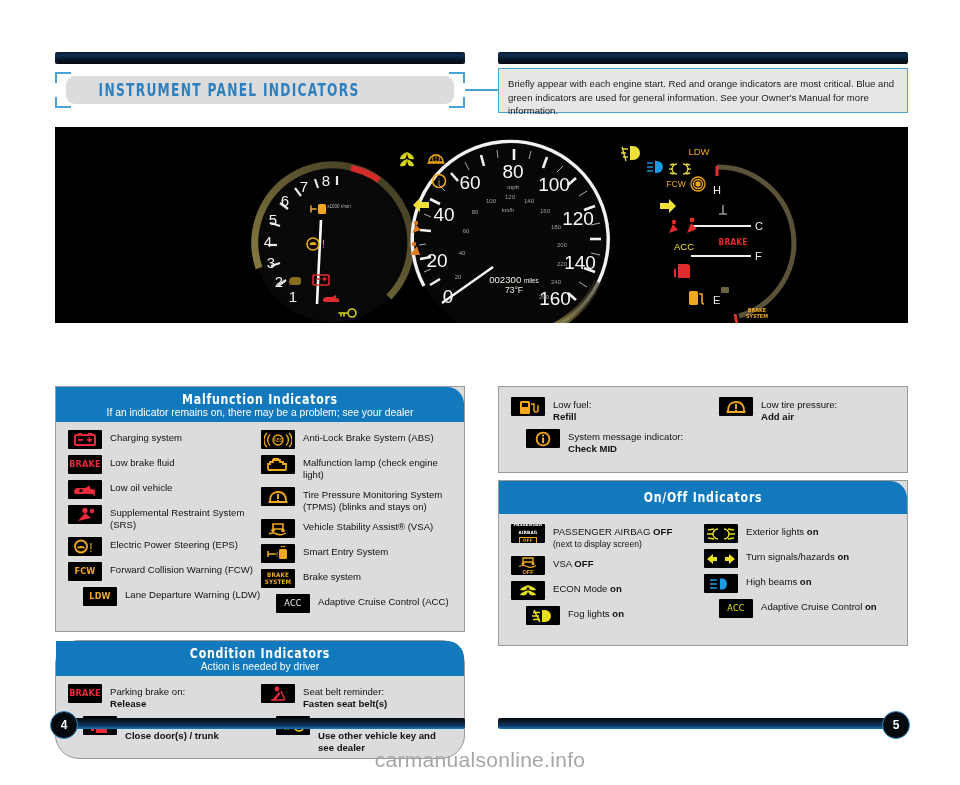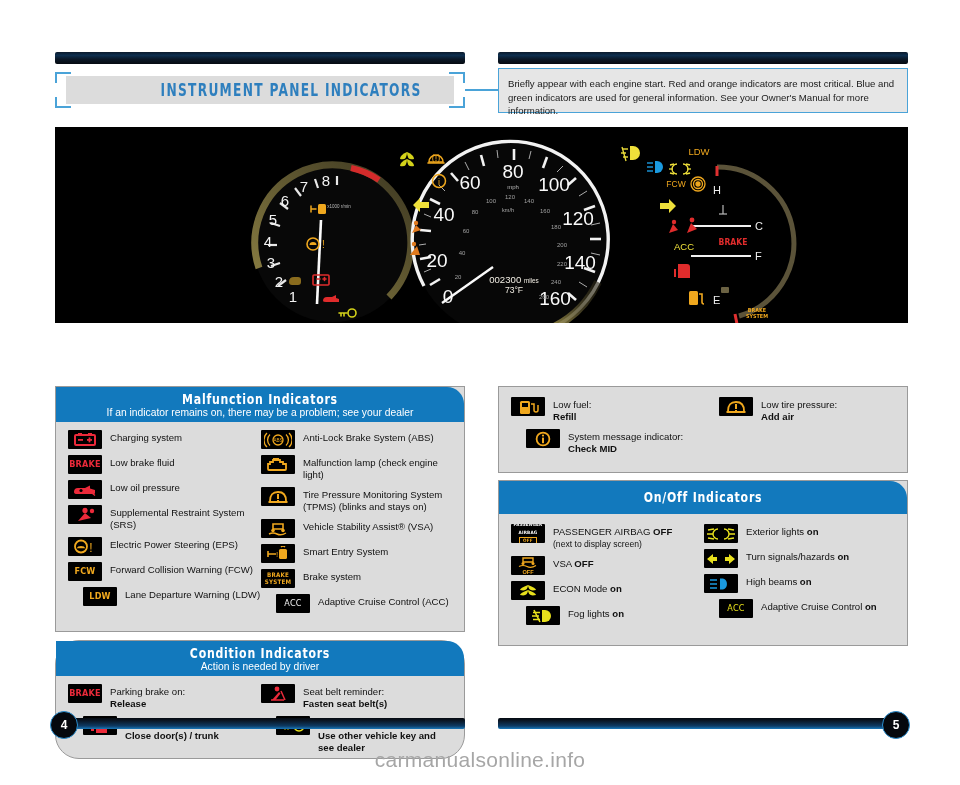--- a/index.html
+++ b/index.html
@@ -31,21 +31,21 @@
   .bracket i{position:absolute;background:#4aa3d8;}
   .bk-tl-h{left:0;top:0;width:16px;height:2px;}
   .bk-tl-v{left:0;top:0;width:2px;height:11px;}
   .bk-bl-h{left:0;bottom:0;width:16px;height:2px;}
   .bk-bl-v{left:0;bottom:0;width:2px;height:11px;}
   .bk-tr-h{right:0;top:0;width:16px;height:2px;}
   .bk-tr-v{right:0;top:0;width:2px;height:11px;}
   .bk-br-h{right:0;bottom:0;width:16px;height:2px;}
   .bk-br-v{right:0;bottom:0;width:2px;height:11px;}
   .titlebox{position:absolute;left:11px;top:4px;right:11px;bottom:4px;background:#dcdcdc;
-    display:flex;align-items:center;justify-content:flex-end;}
+    display:flex;align-items:center;justify-content:flex-start;border-radius:9px;}
   .titletext{color:#2e7fbe;font-size:17px;letter-spacing:1.6px;font-weight:700;
     font-family:"DejaVu Sans Condensed","Liberation Sans",sans-serif;transform:scaleX(.80);transform-origin:center;white-space:nowrap;}
 
   .connector{position:absolute;left:465px;top:89px;width:33px;height:2px;background:#4aa3d8;}
 
   
   .notebox{position:absolute;left:498px;top:68px;width:410px;height:45px;
     background:#e6e6e6;border:1px solid #4aa3d8;box-sizing:border-box;padding:8px 9px;}
   .notebox p{margin:0;font-size:9.6px;line-height:1.42;color:#1a1a1a;
     font-family:"Liberation Sans",sans-serif;}
@@ -425,21 +425,21 @@
         </div>
 
         <div class="row">
           <div class="ico">
             <svg width="26" height="14" viewBox="0 0 26 14">
                 <path d="M2 9 q0 -4 4 -4 h7 l5 -2.5 v3 l5 1.5 v3 q0 1 -1 1 h-17 q-3 0 -3 -2z" fill="#ec2a3a"></path>
                 <path d="M20 10 l3 2.5" stroke="#ec2a3a" stroke-width="1.4"></path>
                 <circle cx="9" cy="7.5" r="1.6" fill="#000"></circle>
               </svg>
           </div>
-          <div class="lbl">Low oil pressure</div>
+          <div class="lbl">Low oil vehicle</div>
         </div>
 
         <div class="row">
           <div class="ico">
             <svg width="22" height="16" viewBox="0 0 22 16">
                 <circle cx="11" cy="3.4" r="2.6" fill="#ec2a3a"></circle>
                 <path d="M4 14 l7 -8 l6 5 z" fill="#ec2a3a"></path>
                 <circle cx="18" cy="4" r="2.2" fill="#ec2a3a"></circle>
               </svg>
           </div>

